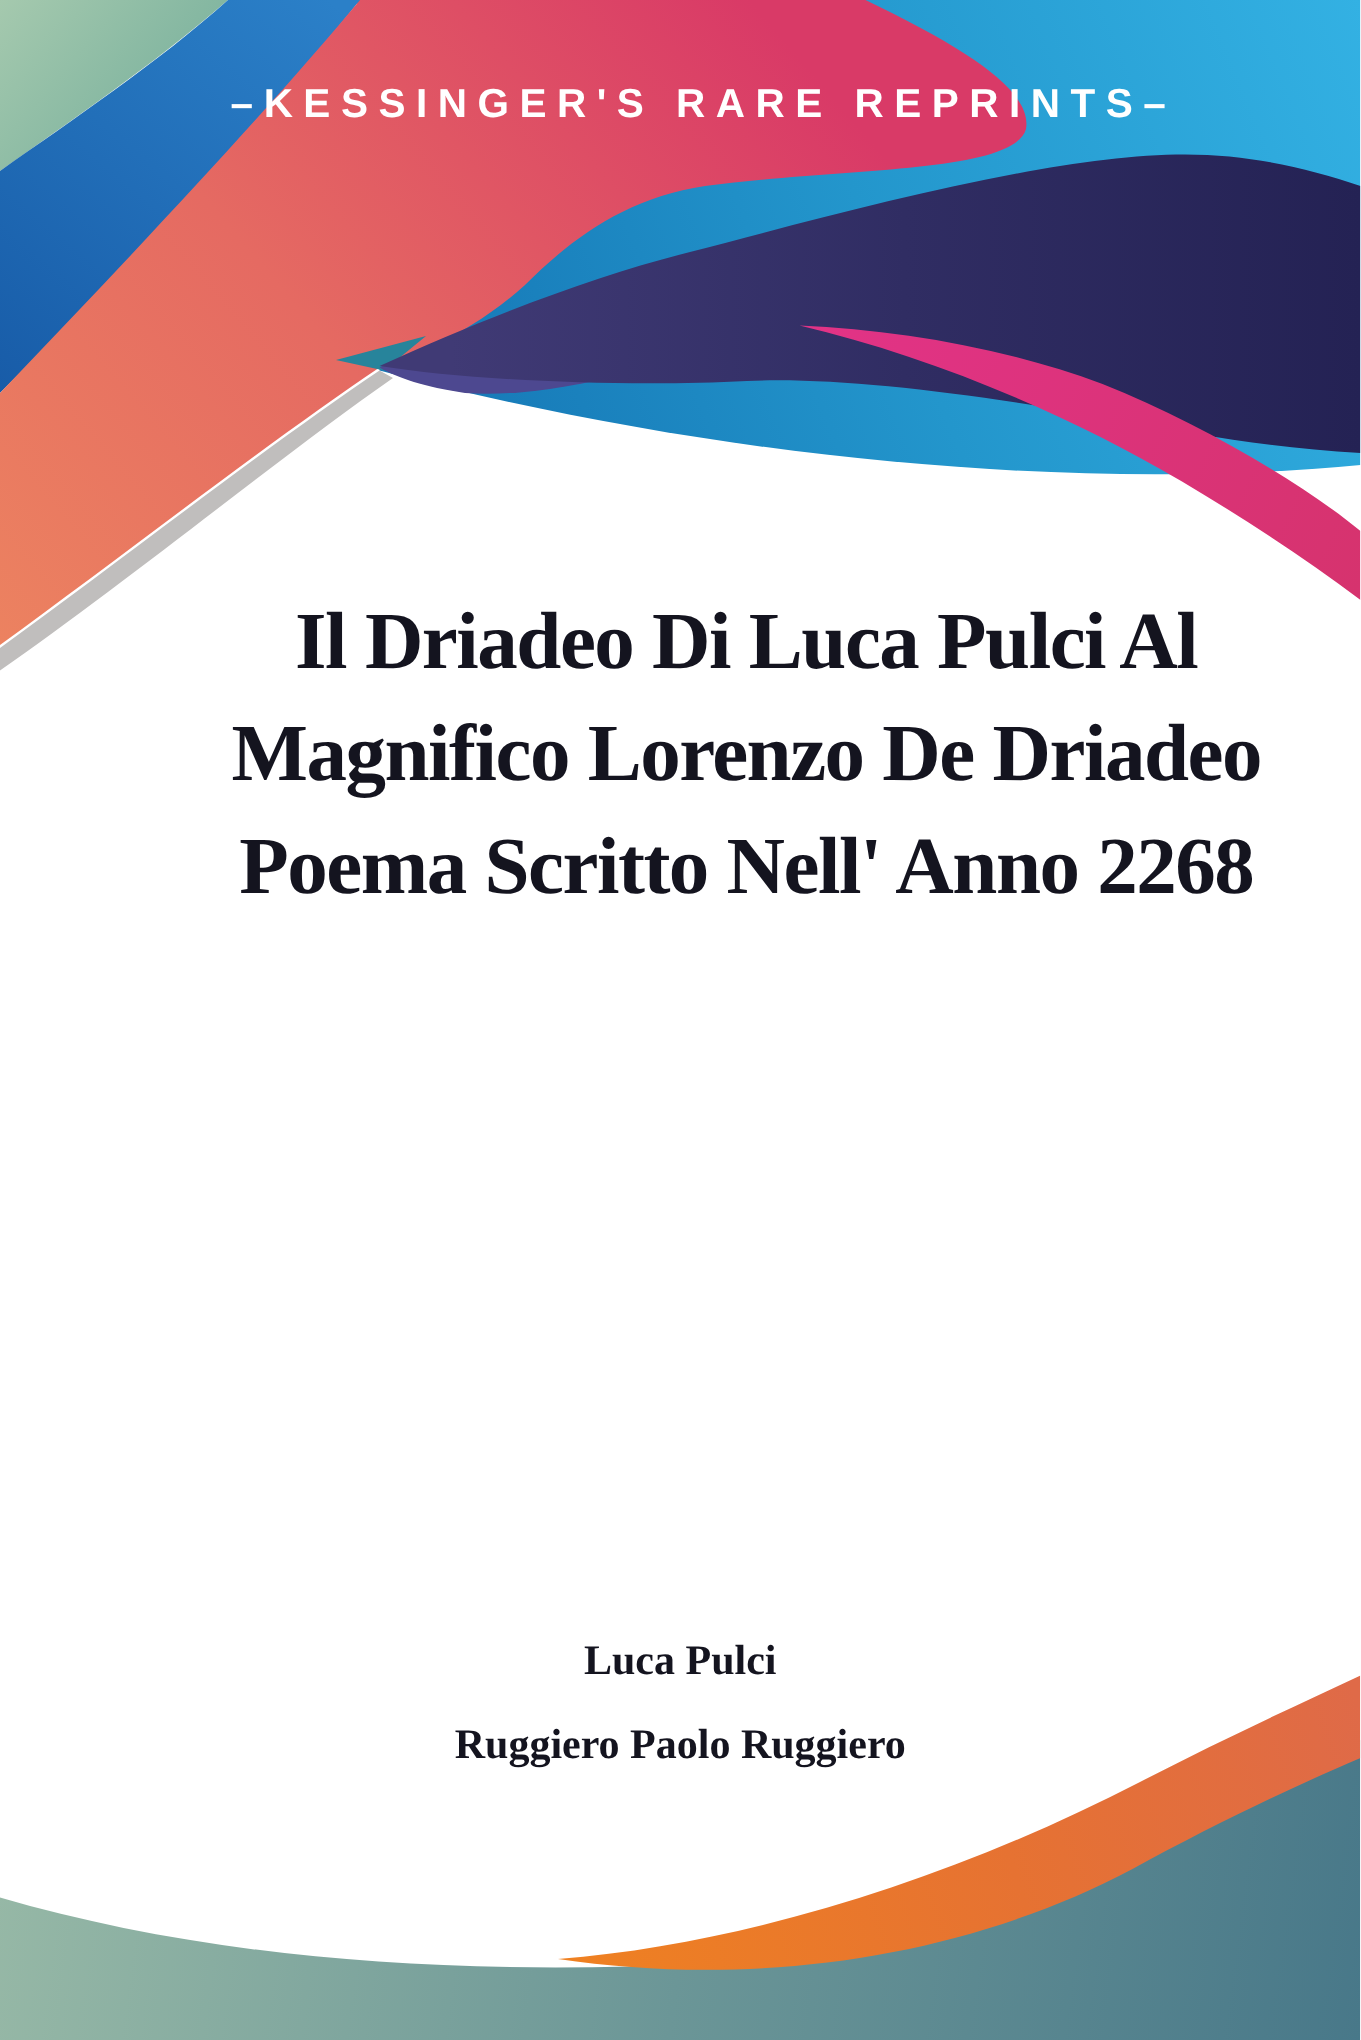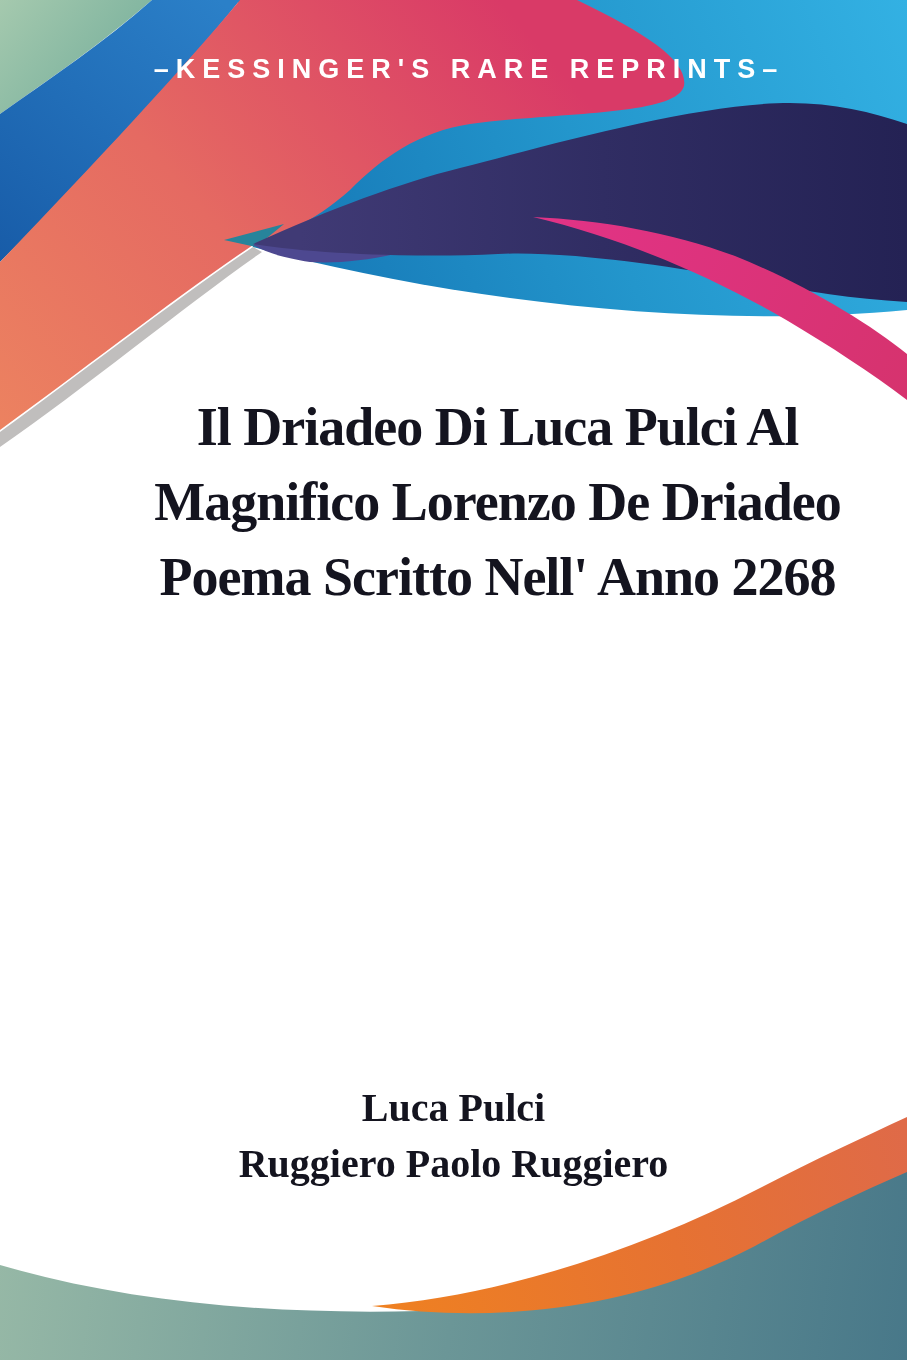--- a/index.html
+++ b/index.html
@@ -51,21 +51,21 @@
     padding-left: 44px;
   }
   .author-block {
     position: absolute;
     top: 1080px;
     left: 0;
     width: 907px;
     text-align: center;
     color: #14141f;
     font-weight: bold;
-    font-size: 40px;
+    font-size: 28px;
     line-height: 56px;
   }
 </style>
 </head>
 <body>
 
 <div id="cover">
 
   <svg id="top-deco" class="deco" width="907" height="450" viewBox="0 0 907 450" xmlns="http://www.w3.org/2000/svg">
     <defs>

